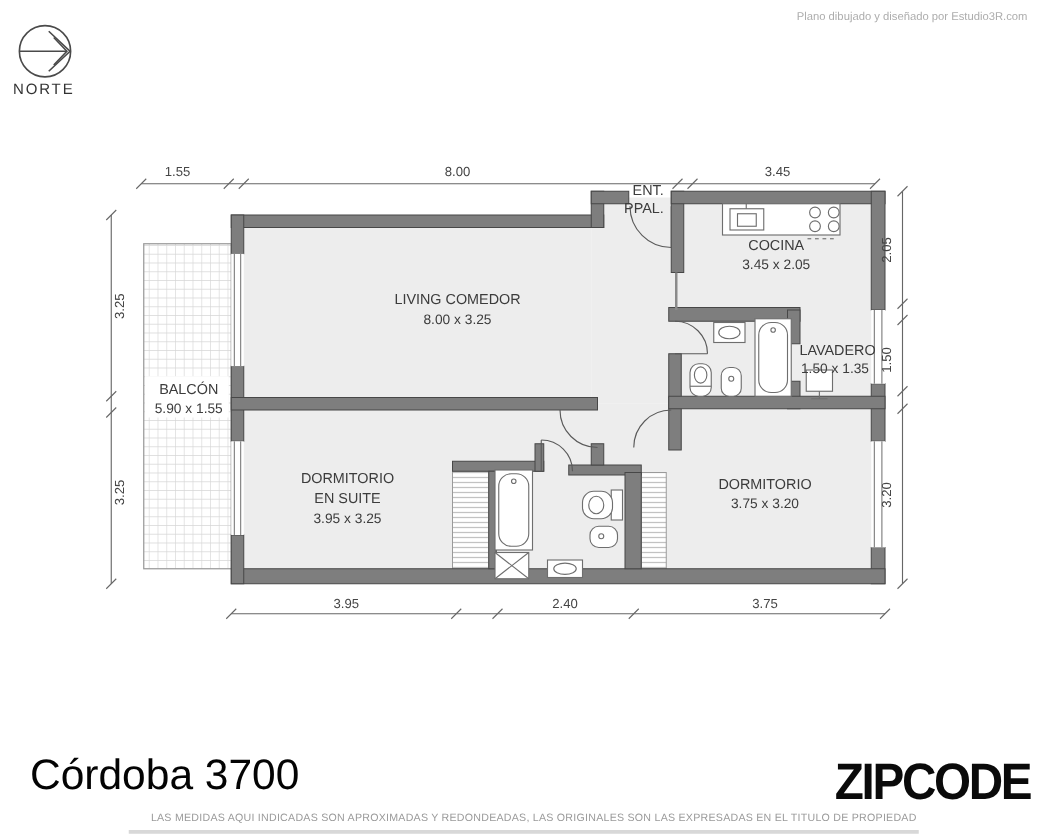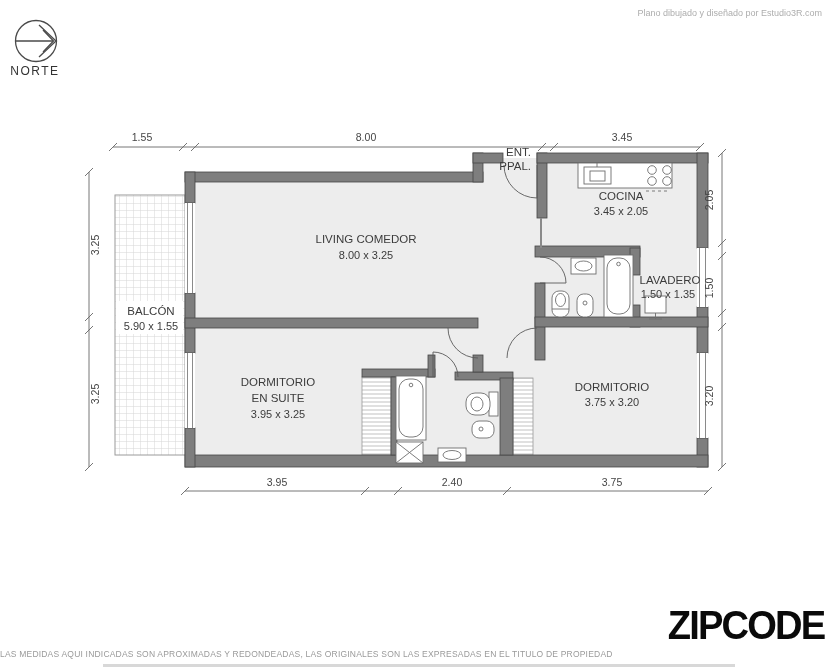--- a/index.html
+++ b/index.html
@@ -2,21 +2,21 @@
 <html><head>
 <meta charset="utf-8">
 <style>
   html,body{margin:0;padding:0;background:#fff;}
   .page{position:relative;width:838px;height:670px;background:#fff;overflow:hidden;
         font-family:"Liberation Sans",sans-serif;}
   .credit{position:absolute;top:8px;right:16px;font-size:9px;color:#adadad;text-align:center;}
   .title{position:absolute;top:601px;left:24px;font-size:34px;color:#030303;letter-spacing:0;}
   .logo{position:absolute;top:602px;right:14px;font-size:41px;font-weight:bold;color:#0a0a0a;
         letter-spacing:-2px;transform:scaleX(0.93);transform-origin:right center;}
-  .disclaimer{position:absolute;top:649px;left:0;right:0;font-size:8.5px;
+  .disclaimer{position:absolute;top:649px;left:16px;right:0;text-align:center;font-size:8.5px;
         color:#9a9a9a;letter-spacing:0.2px;}
   .footbar{position:absolute;top:664px;left:103px;right:103px;height:3px;background:#d8d8d8;}
   svg{position:absolute;top:0;left:0;}
   .roomname{font-size:11.5px;fill:#3c3c3c;}
   .roomsize{font-size:11px;fill:#3c3c3c;}
   .dimtxt{font-size:10.5px;fill:#454545;}
 </style>
 </head>
 <body>
 
@@ -222,16 +222,17 @@
       <text class="dimtxt" x="612" y="486">3.75</text>
       <text class="dimtxt" x="99" y="245" transform="rotate(-90 99 245)">3.25</text>
       <text class="dimtxt" x="99" y="394" transform="rotate(-90 99 394)">3.25</text>
       <text class="dimtxt" x="713" y="200" transform="rotate(-90 713 200)">2.05</text>
       <text class="dimtxt" x="713" y="288" transform="rotate(-90 713 288)">1.50</text>
       <text class="dimtxt" x="713" y="396" transform="rotate(-90 713 396)">3.20</text>
     </g>
   </svg>
 
   <div class="credit">Plano dibujado y diseñado por Estudio3R.com</div>
+  <div class="title">Córdoba 3700</div>
   <div class="logo">ZIPCODE</div>
   <div class="disclaimer">LAS MEDIDAS AQUI INDICADAS SON APROXIMADAS Y REDONDEADAS, LAS ORIGINALES SON LAS EXPRESADAS EN EL TITULO DE PROPIEDAD</div>
   <div class="footbar"></div>
 </div>
 
 </body></html>

